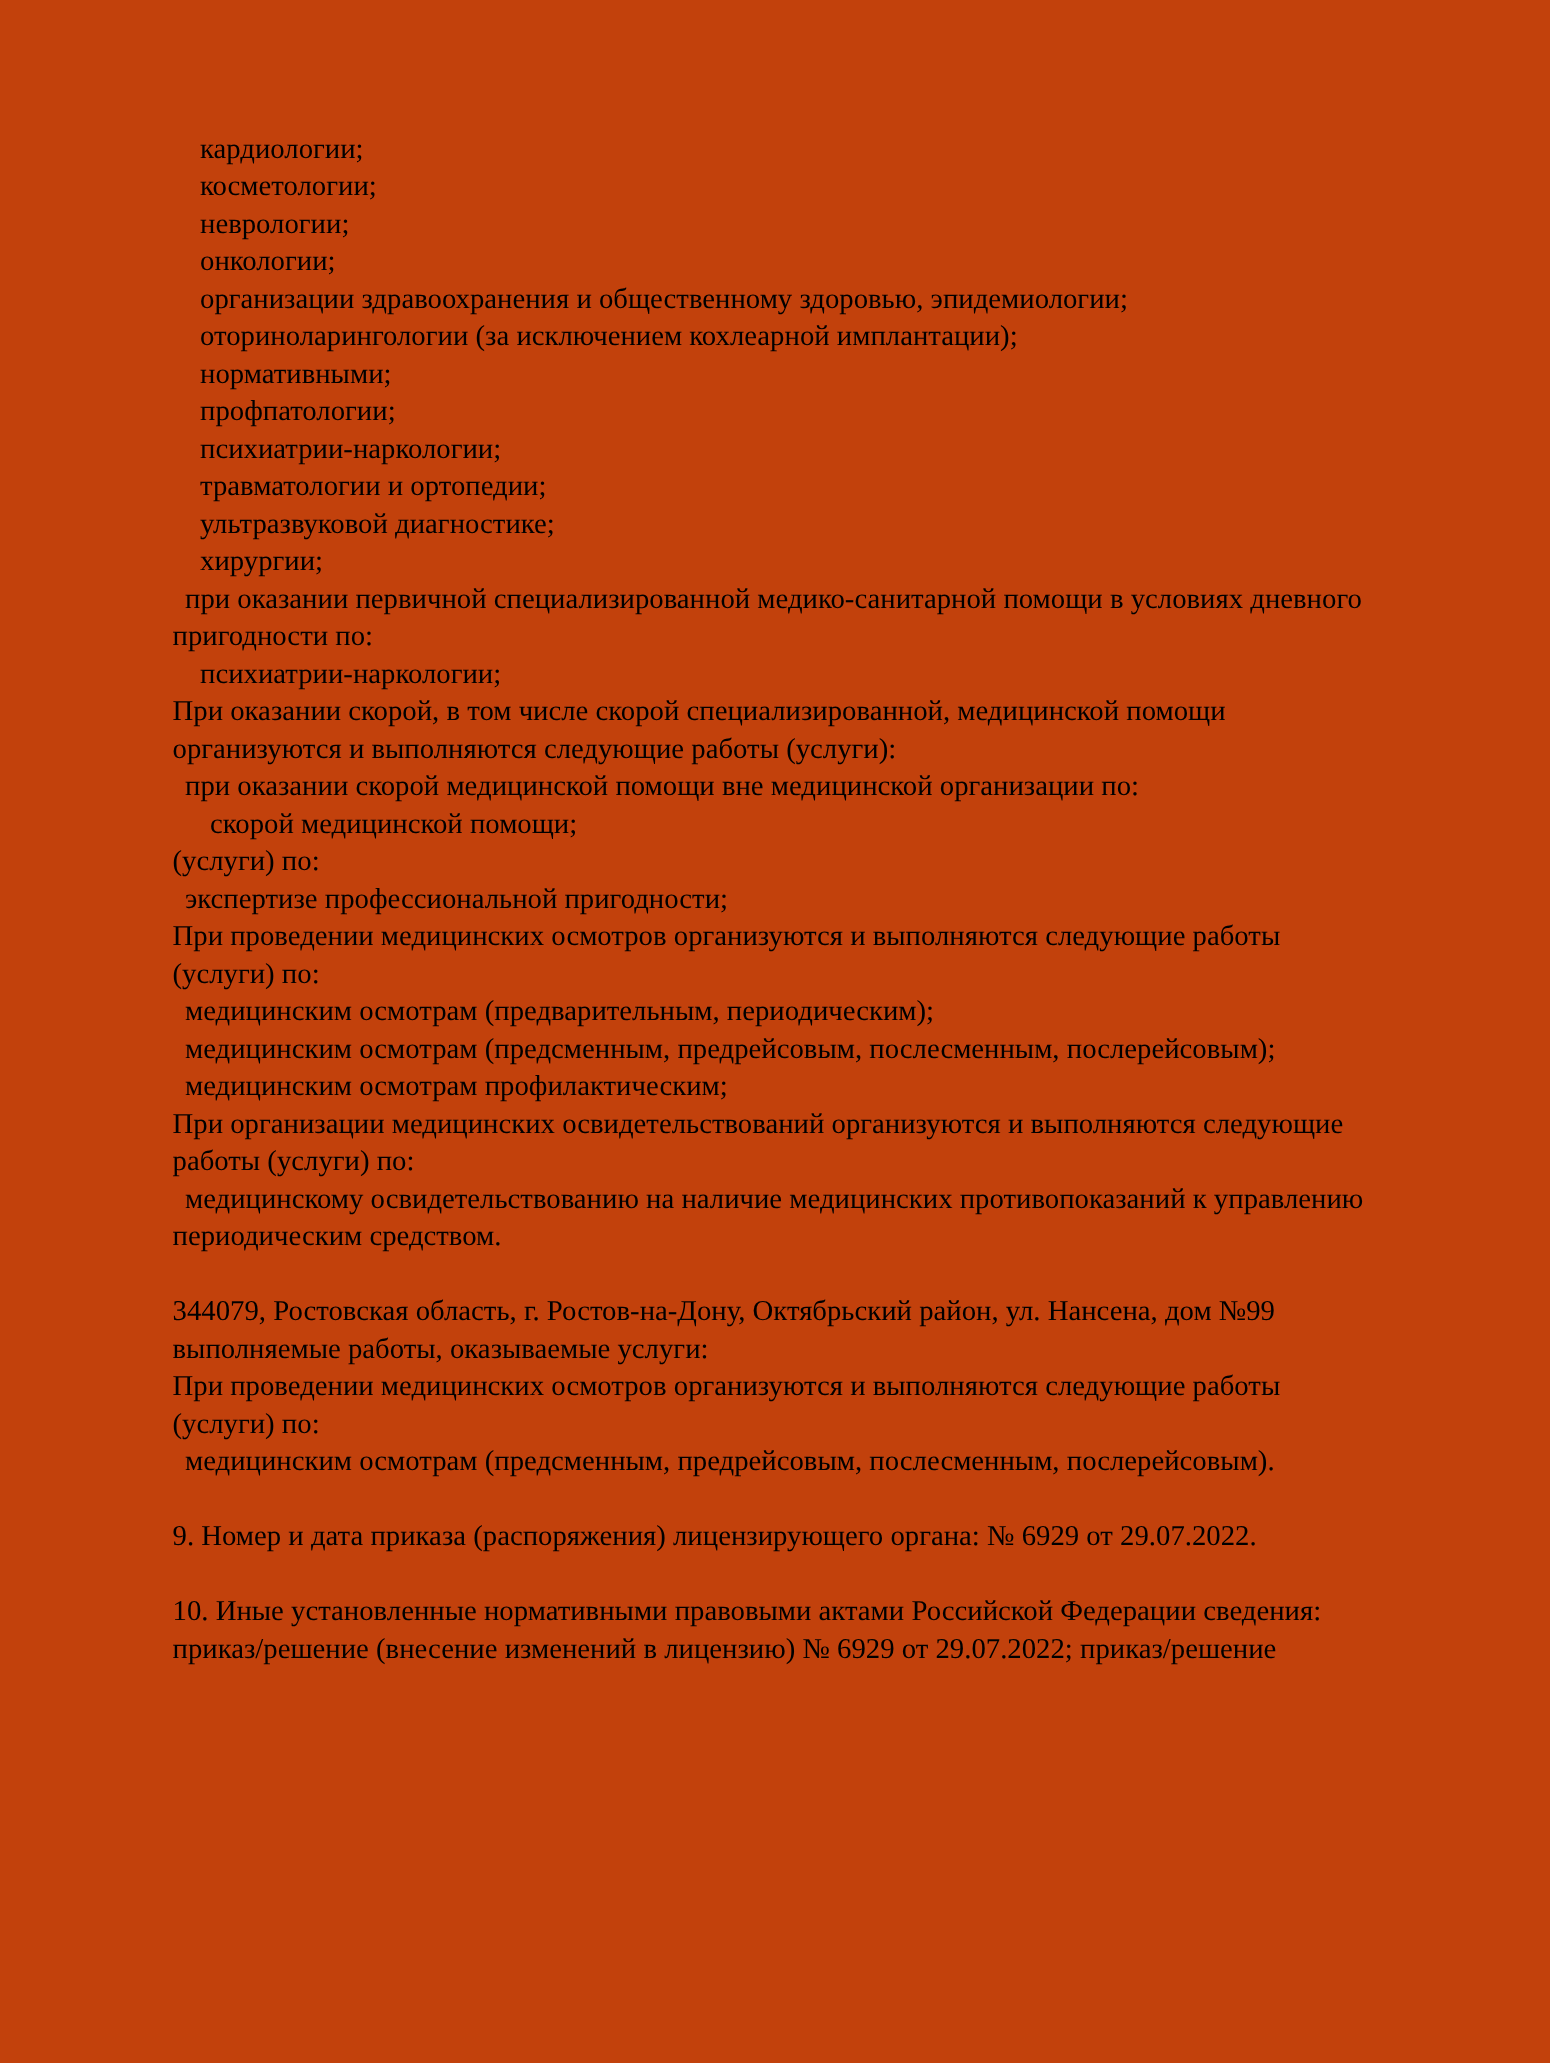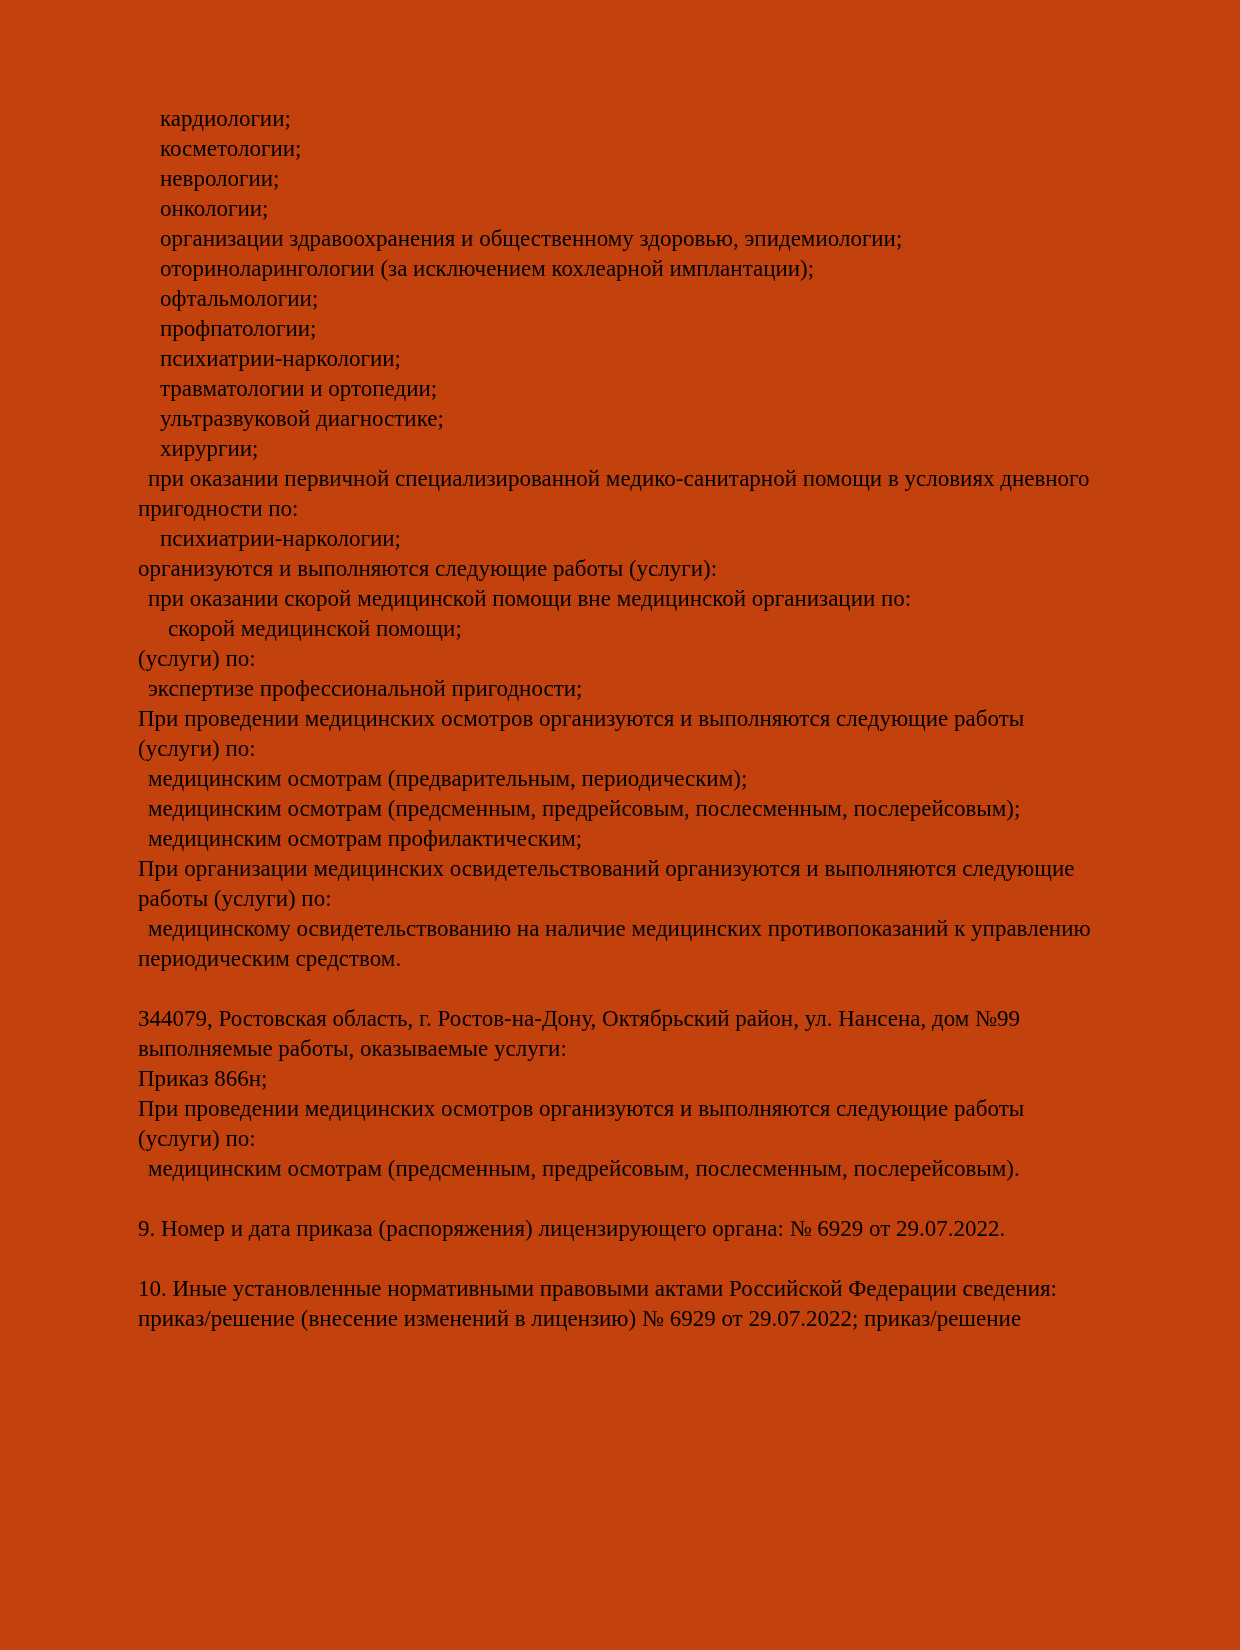--- a/index.html
+++ b/index.html
@@ -40,47 +40,47 @@
 <body>
 
 <div class="page" style="background: #c2410c; color: rgb(0, 0, 0);">
   <div class="doc-body">
       <p class="line ind2">кардиологии;</p>
       <p class="line ind2">косметологии;</p>
       <p class="line ind2">неврологии;</p>
       <p class="line ind2">онкологии;</p>
       <p class="line ind2">организации здравоохранения и общественному здоровью, эпидемиологии;</p>
       <p class="line ind2">оториноларингологии (за исключением кохлеарной имплантации);</p>
-      <p class="line ind2">офтальмологии;</p>
+      <p class="line ind2">нормативными;</p>
       <p class="line ind2">профпатологии;</p>
       <p class="line ind2">психиатрии-наркологии;</p>
       <p class="line ind2">травматологии и ортопедии;</p>
       <p class="line ind2">ультразвуковой диагностике;</p>
       <p class="line ind2">хирургии;</p>
       <p class="line ind1">при оказании первичной специализированной медико-санитарной помощи в условиях дневного</p>
       <p class="line ind0">пригодности по:</p>
       <p class="line ind2">психиатрии-наркологии;</p>
+      <p class="line ind0">При оказании скорой, в том числе скорой специализированной, медицинской помощи</p>
       <p class="line ind0">организуются и выполняются следующие работы (услуги):</p>
       <p class="line ind1">при оказании скорой медицинской помощи вне медицинской организации по:</p>
       <p class="line ind3">скорой медицинской помощи;</p>
       <p class="line ind0">(услуги) по:</p>
       <p class="line ind1">экспертизе профессиональной пригодности;</p>
       <p class="line ind0">При проведении медицинских осмотров организуются и выполняются следующие работы</p>
       <p class="line ind0">(услуги) по:</p>
       <p class="line ind1">медицинским осмотрам (предварительным, периодическим);</p>
       <p class="line ind1">медицинским осмотрам (предсменным, предрейсовым, послесменным, послерейсовым);</p>
       <p class="line ind1">медицинским осмотрам профилактическим;</p>
       <p class="line ind0">При организации медицинских освидетельствований организуются и выполняются следующие</p>
       <p class="line ind0">работы (услуги) по:</p>
       <p class="line ind1">медицинскому освидетельствованию на наличие медицинских противопоказаний к управлению</p>
       <p class="line ind0">периодическим средством.</p>
       <p class="line ind0 blank">&nbsp;</p>
       <p class="line ind0">344079, Ростовская область, г. Ростов-на-Дону, Октябрьский район, ул. Нансена, дом №99</p>
       <p class="line ind0">выполняемые работы, оказываемые услуги:</p>
-      <p class="line ind0">Приказ 866н;</p>
       <p class="line ind0">При проведении медицинских осмотров организуются и выполняются следующие работы</p>
       <p class="line ind0">(услуги) по:</p>
       <p class="line ind1">медицинским осмотрам (предсменным, предрейсовым, послесменным, послерейсовым).</p>
       <p class="line ind0 blank">&nbsp;</p>
       <p class="line ind0">9. Номер и дата приказа (распоряжения) лицензирующего органа: № 6929 от 29.07.2022.</p>
       <p class="line ind0 blank">&nbsp;</p>
       <p class="line ind0">10. Иные установленные нормативными правовыми актами Российской Федерации сведения:</p>
       <p class="line ind0">приказ/решение (внесение изменений в лицензию) № 6929 от 29.07.2022; приказ/решение</p>
     </div>
 </div>

